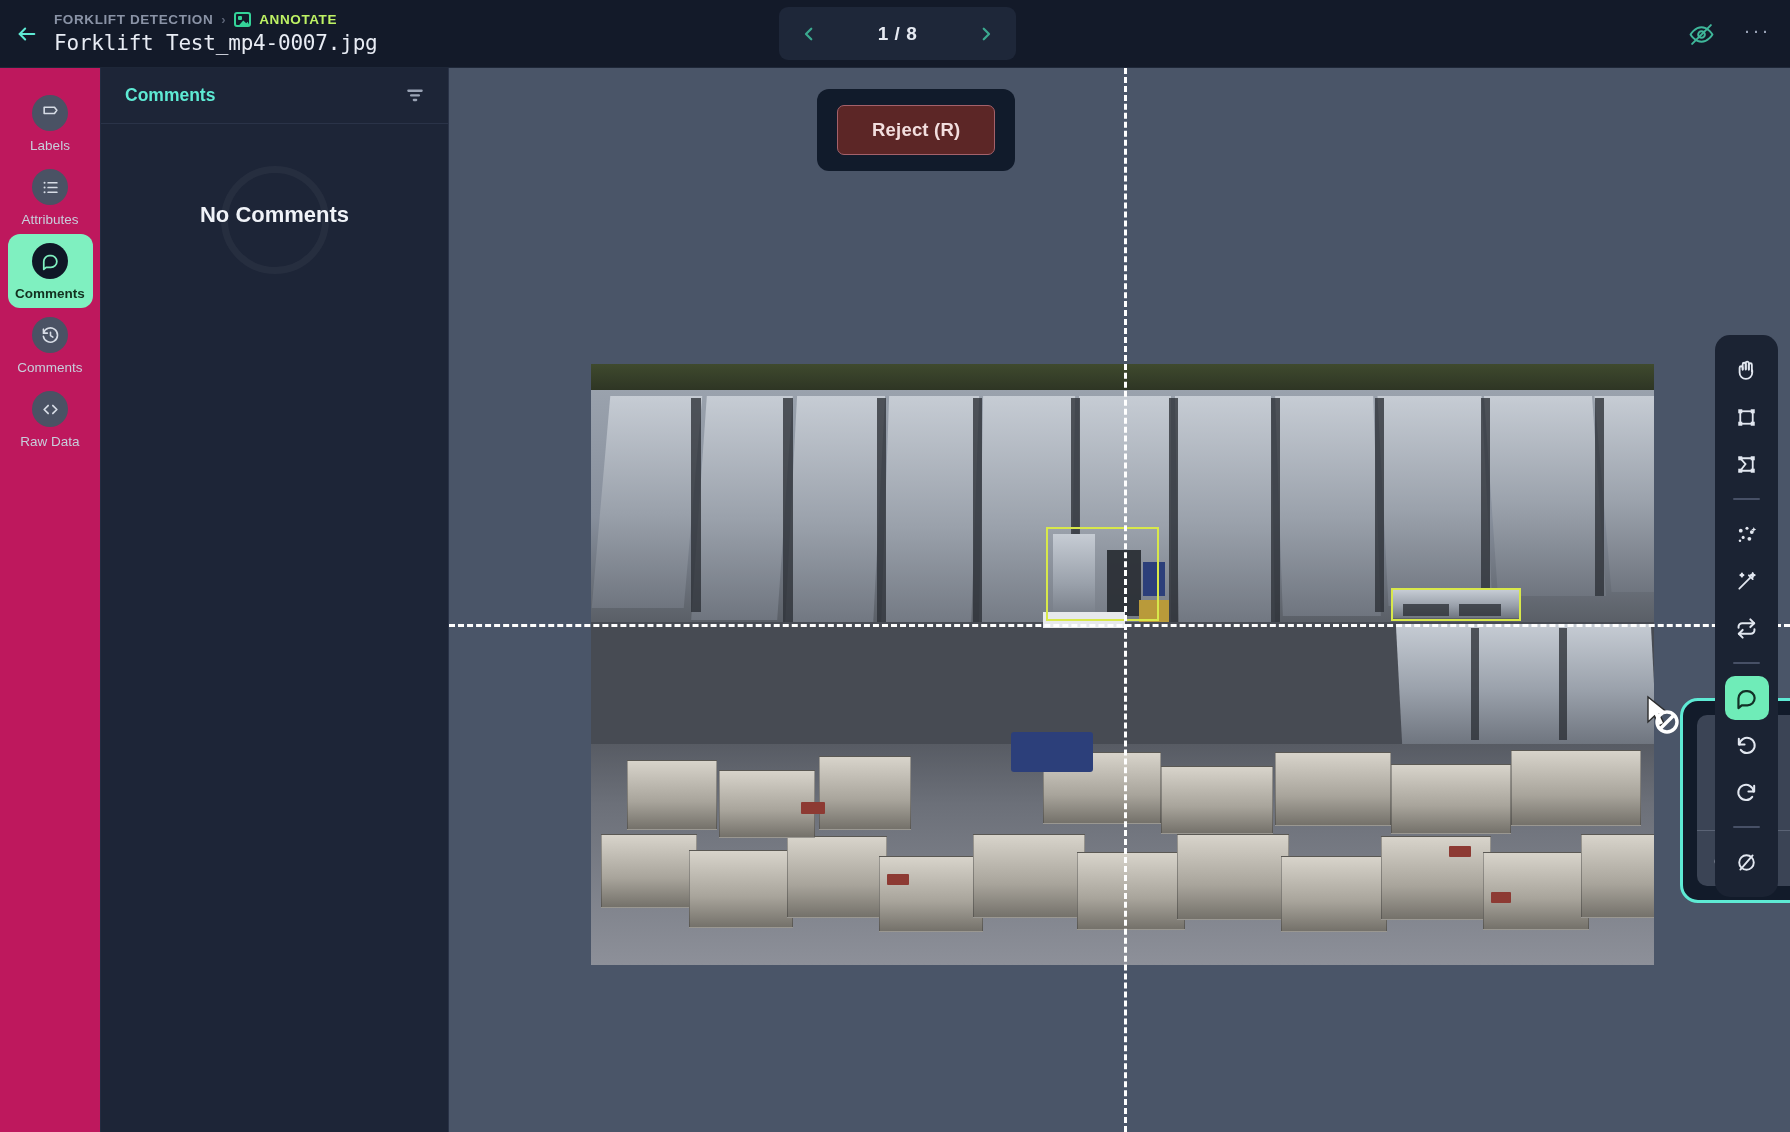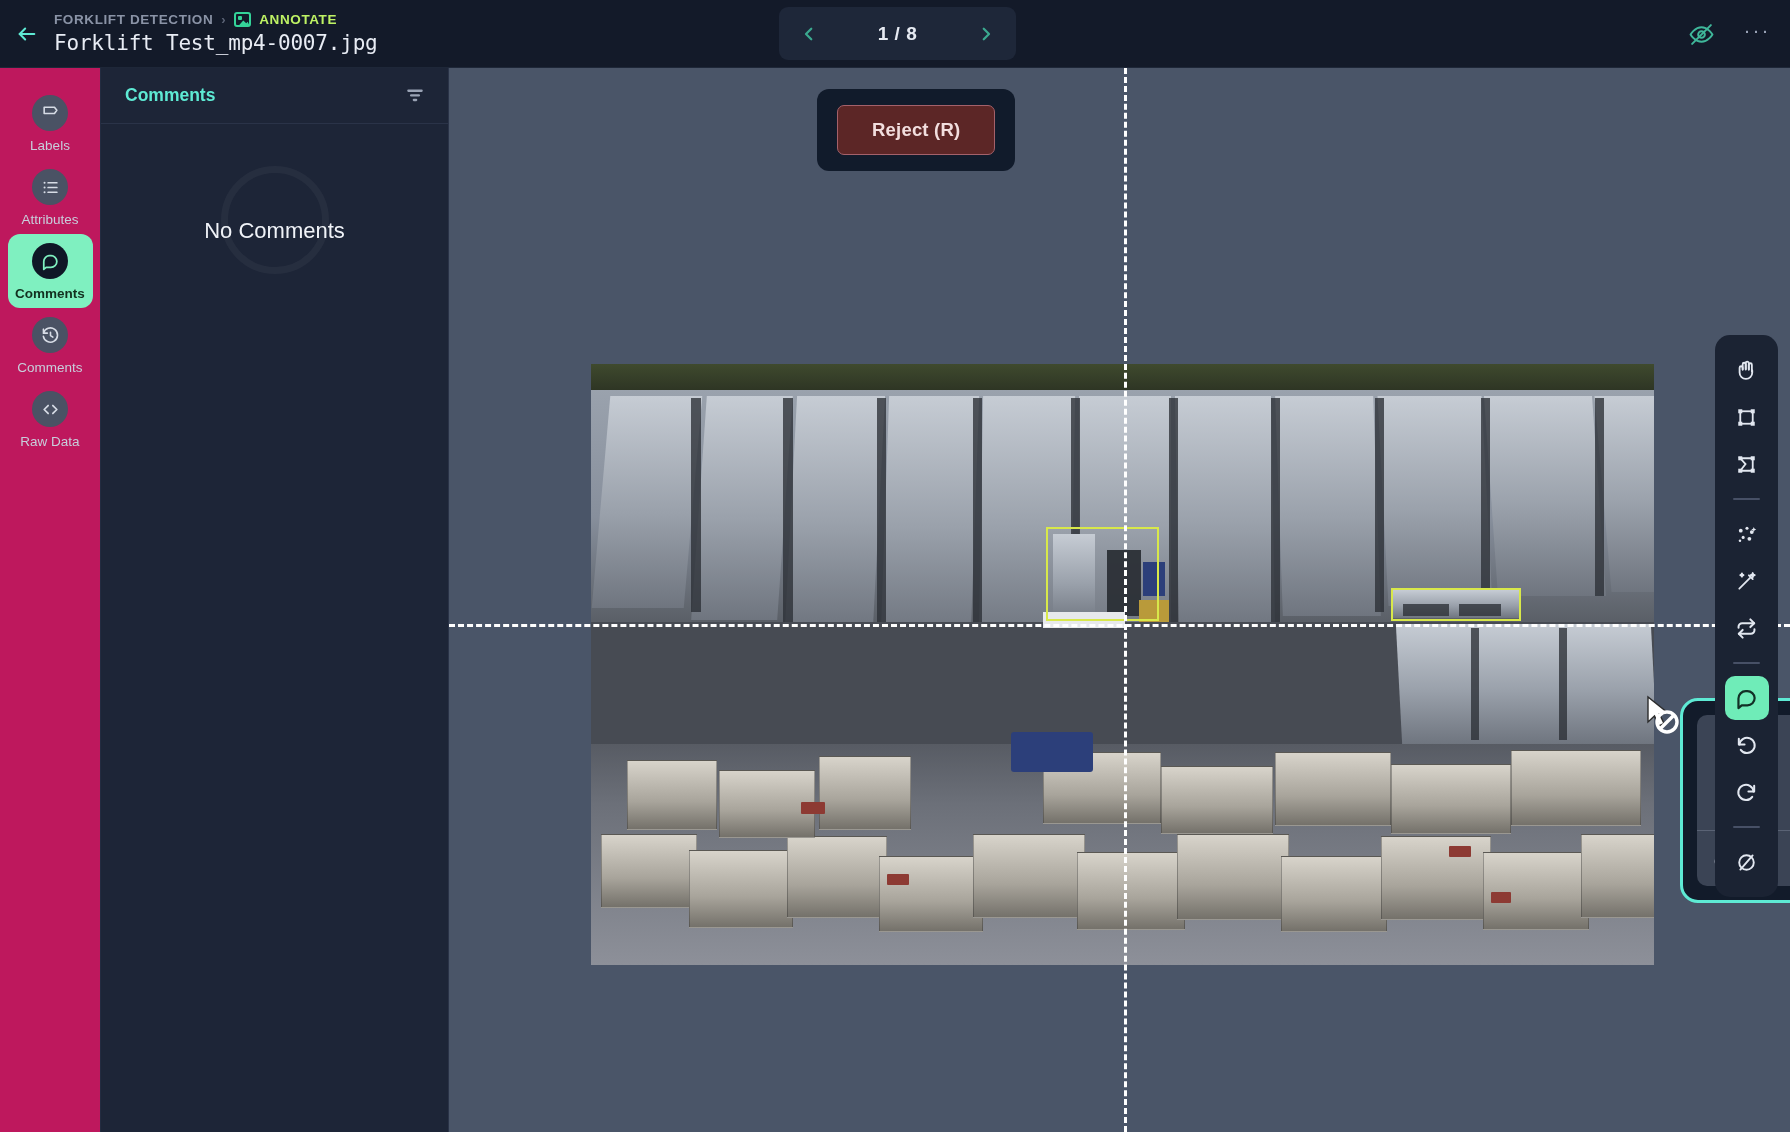--- a/index.html
+++ b/index.html
@@ -113,21 +113,21 @@
 
   #empty-state {
     position: relative; margin-top: 78px;
     display: flex; flex-direction: column; align-items: center; text-align: center;
   }
   #empty-watermark {
     position: absolute; top: -36px; left: 50%; transform: translateX(-50%);
     width: 108px; height: 108px; border-radius: 50%;
     border: 7px solid rgba(255,255,255,0.045);
   }
-  #empty-title { position: relative; color: #f0f3f8; font-size: 22px; font-weight: normal; z-index: 2; margin-top: 16px; }
+  #empty-title { position: relative; color: #f0f3f8; font-size: 22px; font-weight: bold; z-index: 2; }
   #empty-sub {
     position: relative; z-index: 2; margin-top: 9px;
     color: #aeb6c4; font-size: 16px; line-height: 1.42; width: 235px;
   }
 
   
   #canvas {
     position: absolute; left: 449px; top: 68px;
     width: 1341px; height: 1064px;
     background: #4a5568; overflow: hidden;

